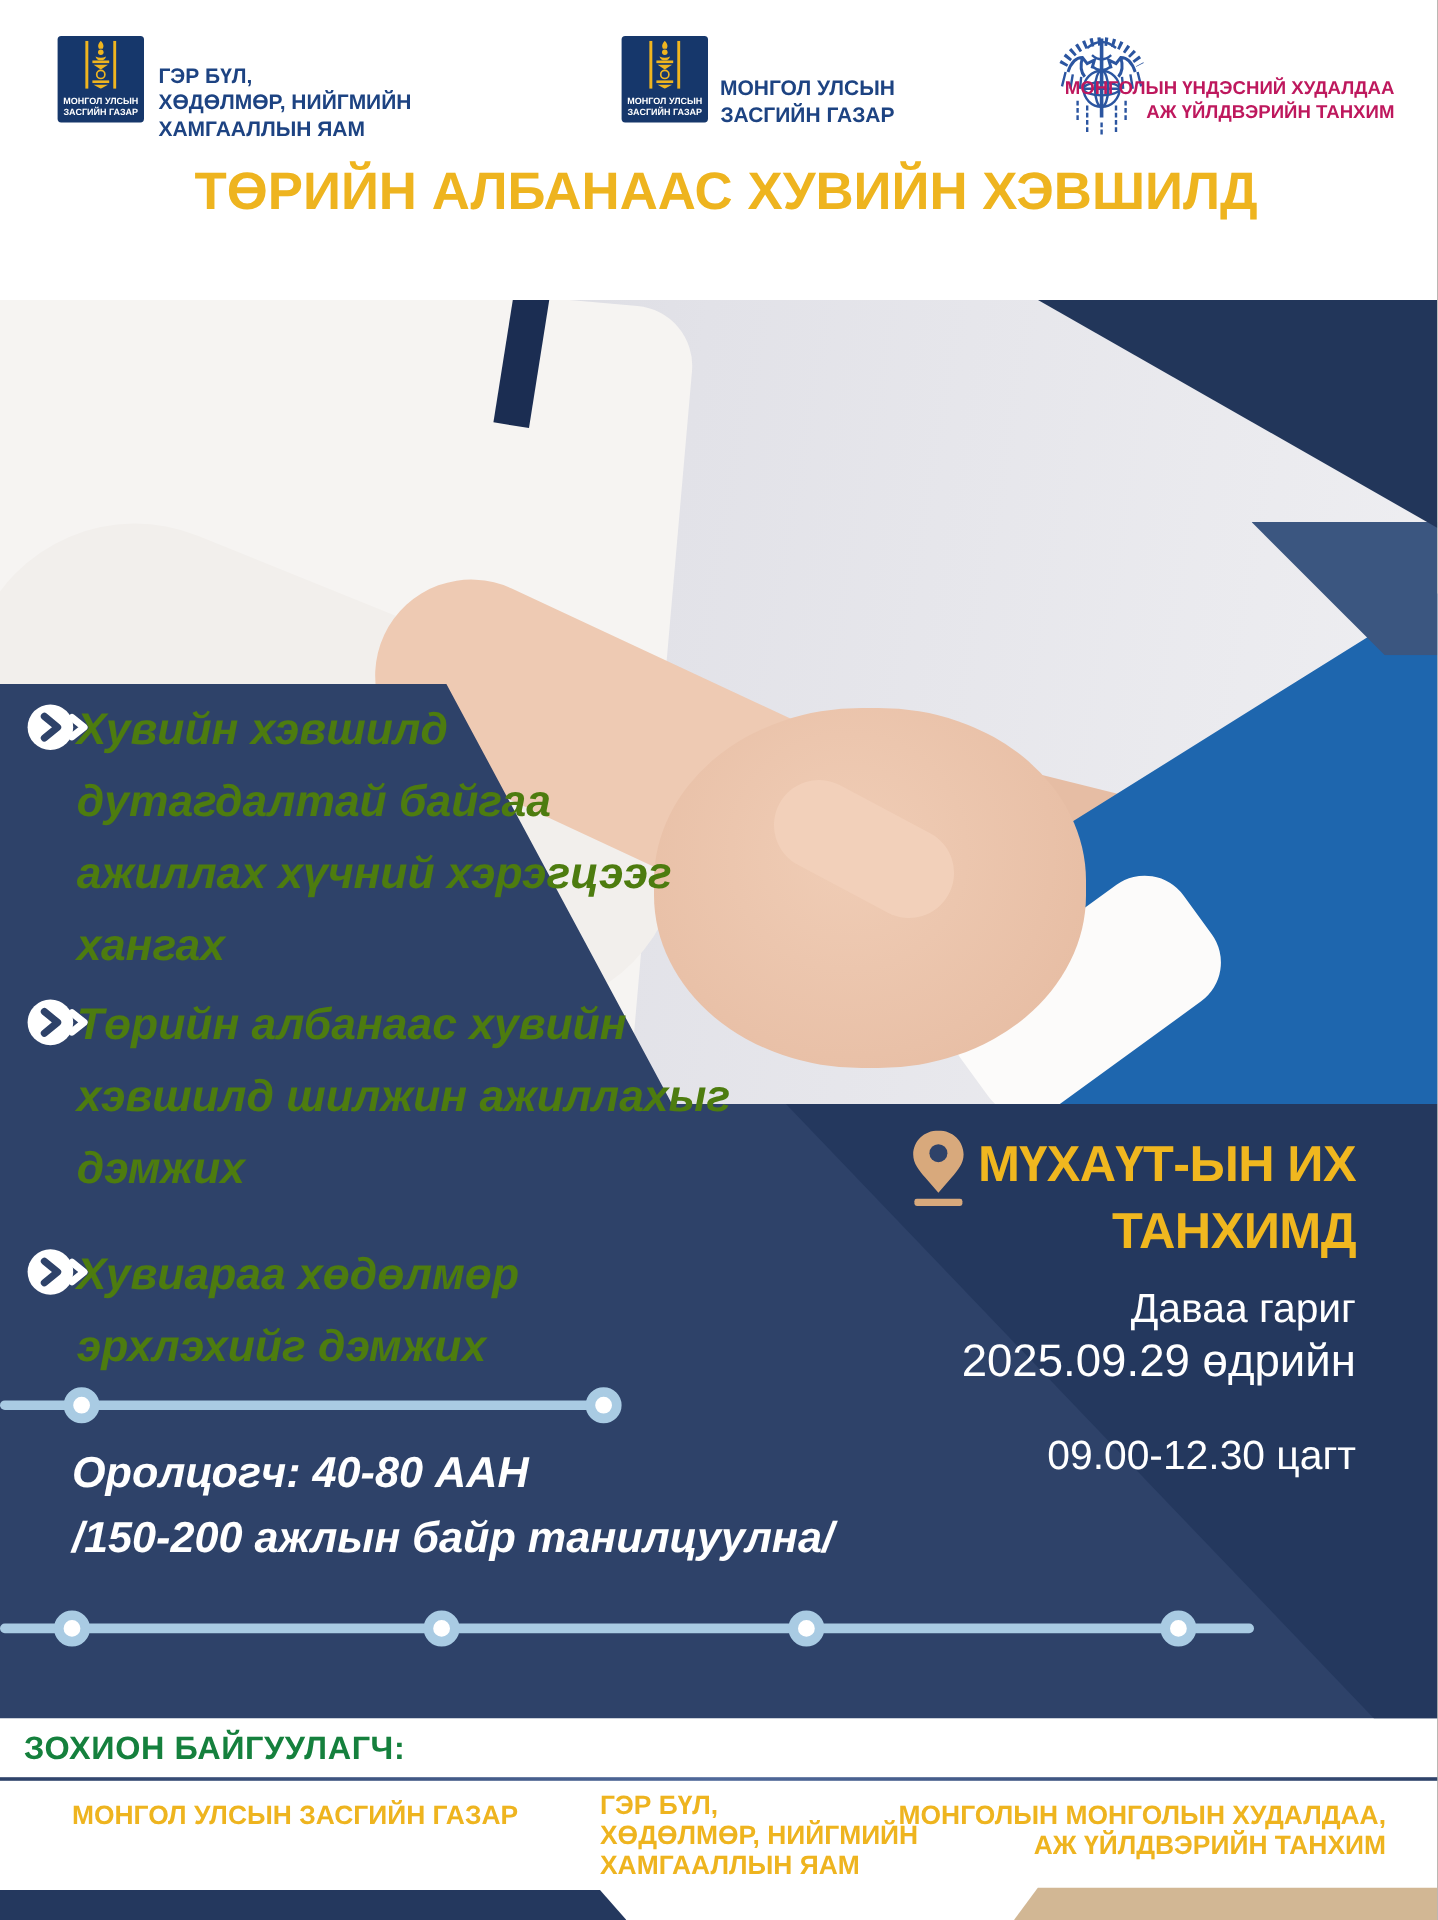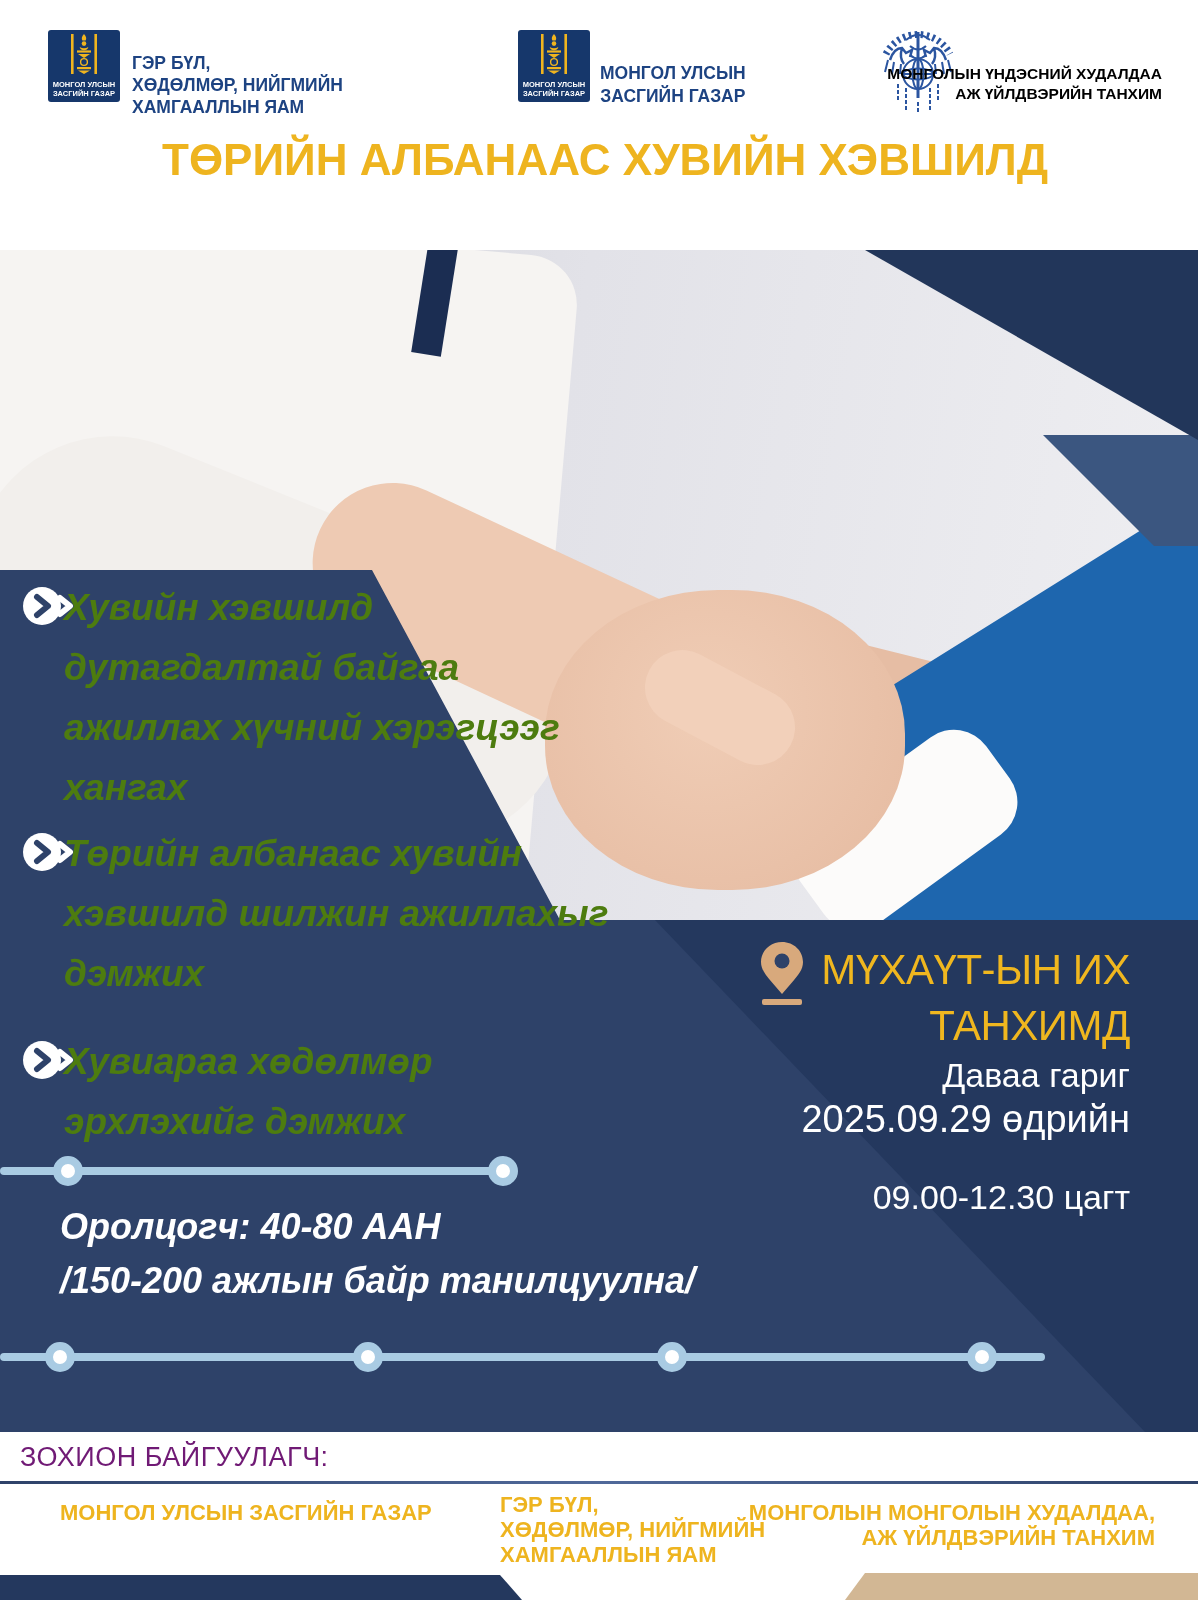--- a/index.html
+++ b/index.html
@@ -49,27 +49,27 @@
   
   .tl-line{height:8px;background:#a9cbe3;border-radius:4px;}
   .tl-dot{width:14px;height:14px;background:#ffffff;border:8px solid #a9cbe3;border-radius:50%;}
 
   
   .participants{left:60px;top:1200px;color:#ffffff;font-size:36px;line-height:54px;
                 font-weight:bold;font-style:italic;}
 
   
   .event{right:68px;top:942px;width:560px;text-align:right;color:#ffffff;}
-  .venue{color:#f0b71f;font-weight:normal;font-size:42px;line-height:56px;letter-spacing:-0.5px;}
-  .weekday{font-size:34px;line-height:42px;}
+  .venue{color:#f0b71f;font-weight:bold;font-size:42px;line-height:56px;letter-spacing:-0.5px;}
+  .weekday{font-size:34px;line-height:42px;margin-top:16px;}
   .date{font-size:38px;line-height:46px;font-weight:normal;}
   .time{font-size:34px;line-height:42px;margin-top:34px;}
 
   
-  .footer-heading{left:20px;top:1442px;color:#701a75;font-weight:normal;font-size:27px;letter-spacing:0.5px;}
+  .footer-heading{left:20px;top:1442px;color:#15803d;font-weight:bold;font-size:27px;letter-spacing:0.5px;}
   .divider{left:0;top:1481px;width:1198px;height:3px;
            background:linear-gradient(90deg,#2e4269,#50699a 50%,#2e4269);}
   .org{color:#eeb41f;font-weight:bold;font-size:22px;line-height:25px;}
   .shape-navy{inset:0;clip-path:polygon(0px 1575px,500px 1575px,522px 1600px,0px 1600px);background:#24385e;}
   .shape-tan{inset:0;clip-path:polygon(865px 1573px,1198px 1573px,1198px 1600px,845px 1600px);background:#d2b794;}
 </style>
 </head>
 <body>
 
 <div class="poster">
@@ -132,21 +132,21 @@
       <path d="M38 26 Q50 16 62 26"></path>
       <path d="M42 32 q8 7 16 0 M42 41 q8 7 16 0"></path>
       <path d="M34 34 q-3 10 2 16 M22 46 q4 -12 12 -12 l4 5 6 -3 -2 7" stroke-width="2.5"></path>
       <path d="M20 46 l-3 12 M26 48 l-2 12 M33 50 l-1 10" stroke-width="2"></path>
       <path d="M66 34 q3 10 -2 16 M78 46 q-4 -12 -12 -12 l-4 5 -6 -3 2 7" stroke-width="2.5"></path>
       <path d="M80 46 l3 12 M74 48 l2 12 M67 50 l1 10" stroke-width="2"></path>
       <path d="M30 70 v18 M38 74 v22 M62 74 v22 M70 70 v18" stroke-width="2" stroke-dasharray="4 2"></path>
       <path d="M50 88 v12" stroke-width="2" stroke-dasharray="4 2"></path>
     </g>
   </svg>
-  <div class="abs hdr-label pre" style="right:36px;top:64px;font-size:15.5px;line-height:20px;text-align:right;color:#000000;">МОНГОЛЫН ҮНДЭСНИЙ ХУДАЛДАА
+  <div class="abs hdr-label pre" style="right:36px;top:64px;font-size:15.5px;line-height:20px;text-align:right;color:#be185d;">МОНГОЛЫН ҮНДЭСНИЙ ХУДАЛДАА
 АЖ ҮЙЛДВЭРИЙН ТАНХИМ</div>
 
   <div class="abs title">
     <div>ТӨРИЙН АЛБАНААС ХУВИЙН ХЭВШИЛД</div>
   </div>
 
   <div class="abs photo">
     <div class="coat"></div>
     <div class="coat-arm"></div>
     <div class="tie"></div>

